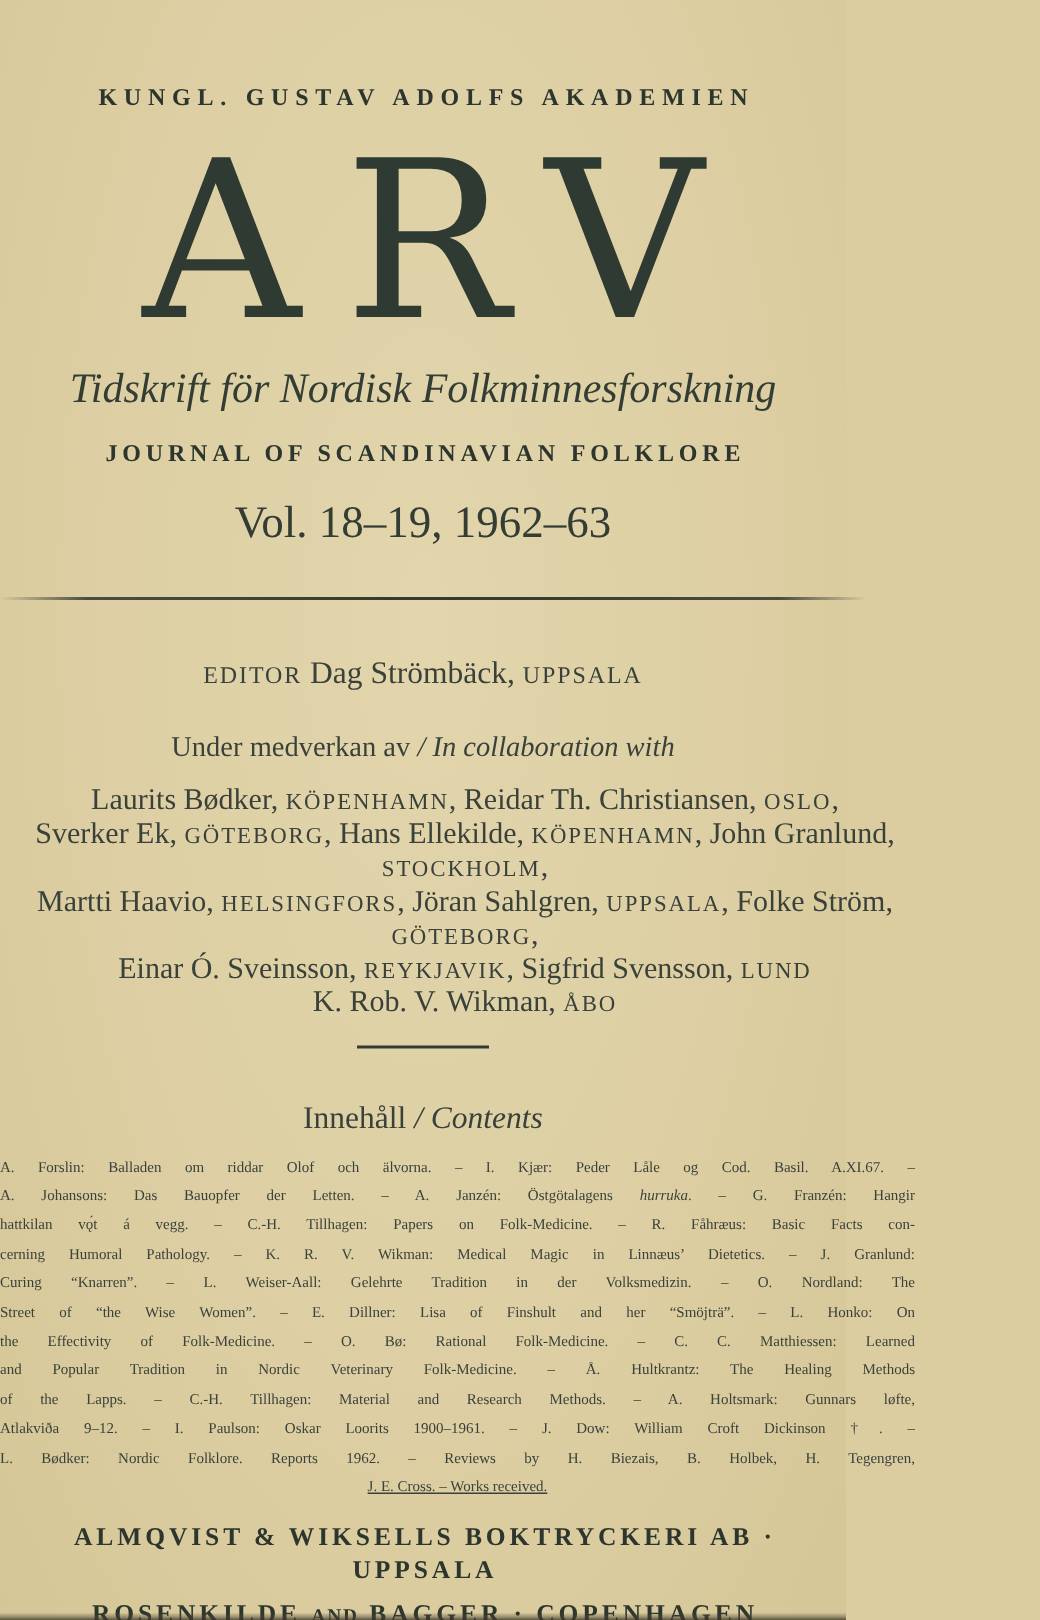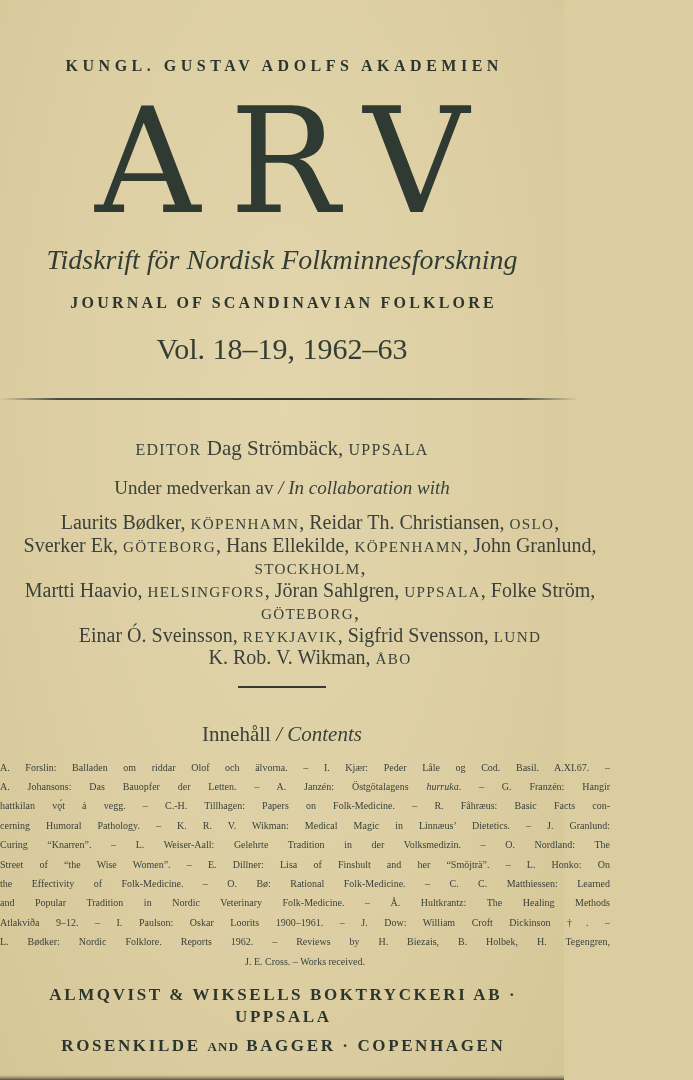--- a/index.html
+++ b/index.html
@@ -45,41 +45,41 @@
     margin-top: 17px;
     font-size: 30px; line-height: 38px;
     color: #333d34;
   }
   .rule-long {
     margin: 30px auto 0 auto;
     width: 578px; height: 2px;
     background: linear-gradient(90deg, rgba(58,63,54,0) 0%, rgba(58,63,54,0.9) 10%, #353b32 45%, #353b32 60%, rgba(58,63,54,0.9) 90%, rgba(58,63,54,0) 100%);
   }
   .editor-line { margin-top: 36px; font-size: 21px; line-height: 25px; }
-  .collab-heading { margin-top: 14px; font-size: 19px; line-height: 23px; }
+  .collab-heading { margin-top: 24px; font-size: 19px; line-height: 23px; }
   .collab-block { margin-top: 13px; width: 620px; margin-left: auto; margin-right: auto; }
   .collab-line { font-size: 20px; line-height: 20.5px; }
   .rule-short {
     margin: 16px auto 0 auto;
     width: 88px; height: 2px;
     background: #353b32;
   }
   .toc-heading { margin-top: 33px; font-size: 21px; line-height: 26px; }
   .toc {
     margin: 11px auto 0 auto;
     width: 610px;
     text-align: justify;
   }
   .toc-line {
     font-size: 10px; line-height: 19.4px;
     text-align: justify;
     text-align-last: justify;
     white-space: normal;
   }
-  .toc-line:last-child { text-align: left; text-align-last: center; }
+  .toc-line:last-child { text-align: left; text-align-last: center; text-decoration: underline; }
   .footer { margin-top: 13px; }
   .footer-line {
     font-size: 17px; font-weight: bold; line-height: 22px;
     letter-spacing: 2.6px; margin-right: -2.6px;
     color: #2d362e;
   }
   .footer-line + .footer-line { margin-top: 7px; }
   .sc { font-size: 0.76em; letter-spacing: 1.3px; }
   .it { font-style: italic; }
   .page-edge {
@@ -124,20 +124,21 @@
 
   <div class="toc">
       <div class="toc-line"><span>A. Forslin: Balladen om riddar Olof och älvorna. – I. Kjær: Peder Låle og Cod. Basil. A.XI.67. –</span></div>
       <div class="toc-line"><span>A. Johansons: Das Bauopfer der Letten. – A. Janzén: Östgötalagens </span><span class="it">hurruka</span><span>. – G. Franzén: Hangir</span></div>
       <div class="toc-line"><span>hattkilan vǫ́t á vegg. – C.-H. Tillhagen: Papers on Folk-Medicine. – R. Fåhræus: Basic Facts con-</span></div>
       <div class="toc-line"><span>cerning Humoral Pathology. – K. R. V. Wikman: Medical Magic in Linnæus’ Dietetics. – J. Granlund:</span></div>
       <div class="toc-line"><span>Curing “Knarren”. – L. Weiser-Aall: Gelehrte Tradition in der Volksmedizin. – O. Nordland: The</span></div>
       <div class="toc-line"><span>Street of “the Wise Women”. – E. Dillner: Lisa of Finshult and her “Smöjträ”. – L. Honko: On</span></div>
       <div class="toc-line"><span>the Effectivity of Folk-Medicine. – O. Bø: Rational Folk-Medicine. – C. C. Matthiessen: Learned</span></div>
       <div class="toc-line"><span>and Popular Tradition in Nordic Veterinary Folk-Medicine. – Å. Hultkrantz: The Healing Methods</span></div>
+      <div class="toc-line"><span>of the Lapps. – C.-H. Tillhagen: Material and Research Methods. – A. Holtsmark: Gunnars løfte,</span></div>
       <div class="toc-line"><span>Atlakviða 9–12. – I. Paulson: Oskar Loorits 1900–1961. – J. Dow: William Croft Dickinson †. –</span></div>
       <div class="toc-line"><span>L. Bødker: Nordic Folklore. Reports 1962. – Reviews by H. Biezais, B. Holbek, H. Tegengren,</span></div>
       <div class="toc-line"><span>J. E. Cross. – Works received.</span></div>
     </div>
 
   <div class="footer">
     <div class="footer-line"><span>ALMQVIST &amp; WIKSELLS BOKTRYCKERI AB · UPPSALA</span></div>
     <div class="footer-line"><span>ROSENKILDE </span><span class="sc">AND</span><span> BAGGER · COPENHAGEN</span></div>
   </div>
 

